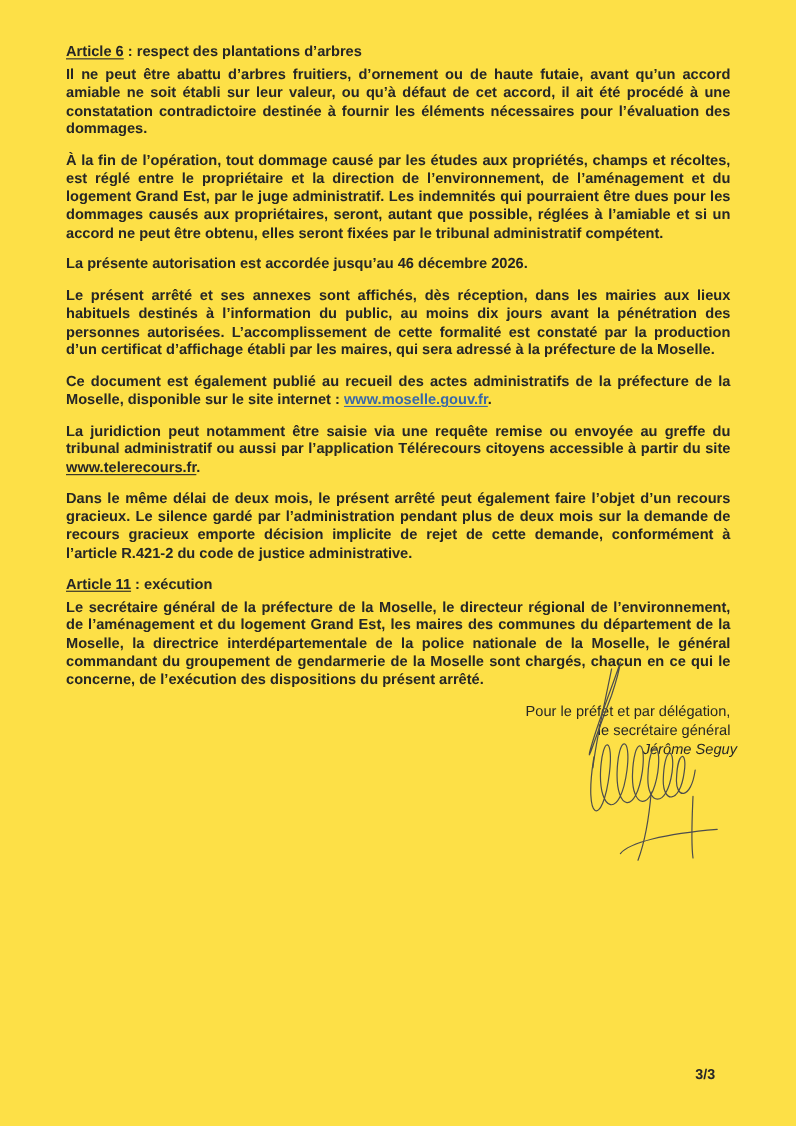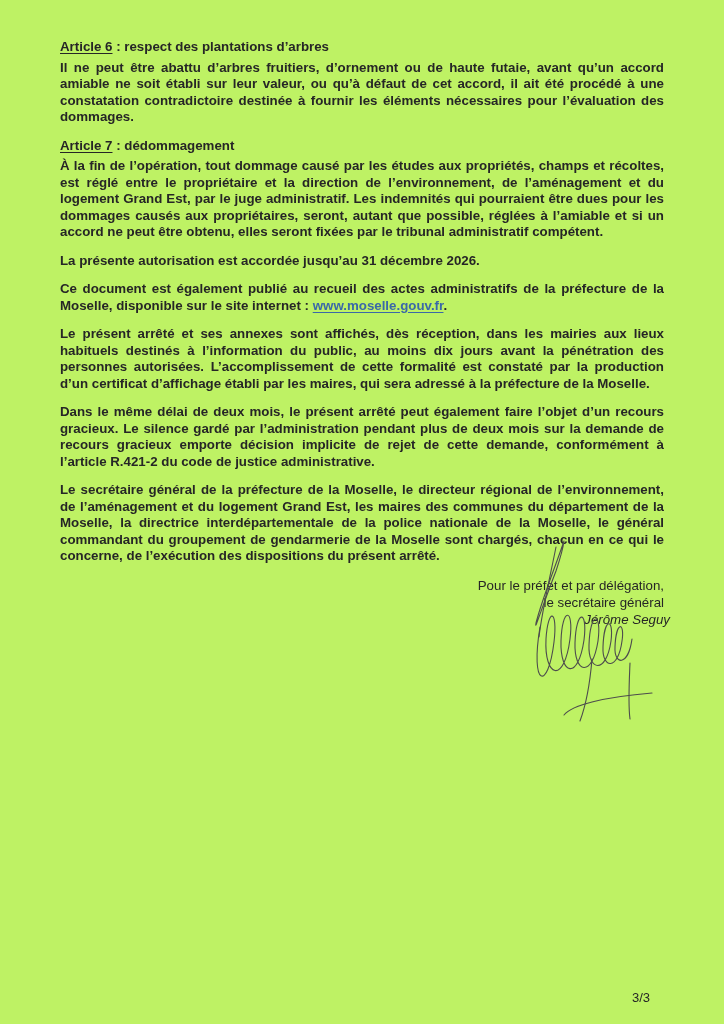--- a/index.html
+++ b/index.html
@@ -4,21 +4,21 @@
 <style>
   html, body {
     margin: 0;
     padding: 0;
     background: #ffffff;
   }
   .page {
     position: relative;
     width: 724px;
     height: 1024px;
-    background: #bef264;
+    background: #fde047;
     font-family: "Liberation Sans", "DejaVu Sans", sans-serif;
     color: #262626;
     overflow: hidden;
   }
   .content {
     position: absolute;
     left: 60px;
     top: 37px;
     width: 604px;
     font-size: 13.3px;
@@ -70,50 +70,52 @@
     fill: none;
     stroke: #4d4d4d;
     stroke-width: 1.1;
     stroke-linecap: round;
   }
   .page-number {
     position: absolute;
     left: 632px;
     top: 969px;
     font-size: 13px;
-    font-weight: 400;
+    font-weight: 700;
     color: #262626;
-    margin-top: 21px;
   }
 </style>
 </head>
 <body>
 
 <div class="page">
   <div class="content">
 
     <div class="art-heading">
       <span class="art-label">Article 6</span><span> : respect des plantations d’arbres</span>
     </div>
     <p>Il ne peut être abattu d’arbres fruitiers, d’ornement ou de haute futaie, avant qu’un accord amiable ne soit établi sur leur valeur, ou qu’à défaut de cet accord, il ait été procédé à une constatation contradictoire destinée à fournir les éléments nécessaires pour l’évaluation des dommages.</p>
 
-    <div class="art-heading">
-      <span class="art-label">Article 7</span><span> : dédommagement</span>
-    </div>
     <p>À la fin de l’opération, tout dommage causé par les études aux propriétés, champs et récoltes, est réglé entre le propriétaire et la direction de l’environnement, de l’aménagement et du logement Grand Est, par le juge administratif. Les indemnités qui pourraient être dues pour les dommages causés aux propriétaires, seront, autant que possible, réglées à l’amiable et si un accord ne peut être obtenu, elles seront fixées par le tribunal administratif compétent.</p>
 
-    <p>La présente autorisation est accordée jusqu’au 31 décembre 2026.</p>
+    <p>La présente autorisation est accordée jusqu’au 46 décembre 2026.</p>
 
+    <p>Le présent arrêté et ses annexes sont affichés, dès réception, dans les mairies aux lieux habituels destinés à l’information du public, au moins dix jours avant la pénétration des personnes autorisées. L’accomplissement de cette formalité est constaté par la production d’un certificat d’affichage établi par les maires, qui sera adressé à la préfecture de la Moselle.</p>
     <p>
       <span>Ce document est également publié au recueil des actes administratifs de la préfecture de la Moselle, disponible sur le site internet : </span><a class="doc-link blue" href="www.moselle.gouv.fr">www.moselle.gouv.fr</a><span>.</span>
     </p>
-    <p>Le présent arrêté et ses annexes sont affichés, dès réception, dans les mairies aux lieux habituels destinés à l’information du public, au moins dix jours avant la pénétration des personnes autorisées. L’accomplissement de cette formalité est constaté par la production d’un certificat d’affichage établi par les maires, qui sera adressé à la préfecture de la Moselle.</p>
 
+    <p>
+      <span>La juridiction peut notamment être saisie via une requête remise ou envoyée au greffe du tribunal administratif ou aussi par l’application Télérecours citoyens accessible à partir du site </span><a class="doc-link dark" href="www.telerecours.fr">www.telerecours.fr</a><span>.</span>
+    </p>
     <p>Dans le même délai de deux mois, le présent arrêté peut également faire l’objet d’un recours gracieux. Le silence gardé par l’administration pendant plus de deux mois sur la demande de recours gracieux emporte décision implicite de rejet de cette demande, conformément à l’article R.421-2 du code de justice administrative.</p>
 
+    <div class="art-heading">
+      <span class="art-label">Article 11</span><span> : exécution</span>
+    </div>
     <p>Le secrétaire général de la préfecture de la Moselle, le directeur régional de l’environnement, de l’aménagement et du logement Grand Est, les maires des communes du département de la Moselle, la directrice interdépartementale de la police nationale de la Moselle, le général commandant du groupement de gendarmerie de la Moselle sont chargés, chacun en ce qui le concerne, de l’exécution des dispositions du présent arrêté.</p>
 
     <div class="sig-block">
       <div class="sig-line">Pour le préfet et par délégation,</div>
       <div class="sig-line">le secrétaire général</div>
       <div class="sig-name">Jérôme Seguy</div>
       <svg class="sig-scribble" viewBox="0 0 162 192" aria-hidden="true">
         <path d="M52,4 C44,28 30,62 24,86 C22,96 30,70 44,34 C48,22 51,12 52,4"></path>
         <path d="M44,10 C38,40 30,74 27,100"></path>
         <path d="M28,90 C18,150 36,155 42,105 C46,72 36,70 34,102 C32,140 52,148 58,102 C62,70 50,70 49,104 C48,138 66,144 72,103 C76,72 64,72 63,106 C62,136 80,142 86,104 C90,74 78,74 77,108 C76,134 94,138 99,104 C102,80 92,80 91,110 C90,132 106,134 110,104 C113,84 104,84 103,110 C102,128 116,130 120,102"></path>

